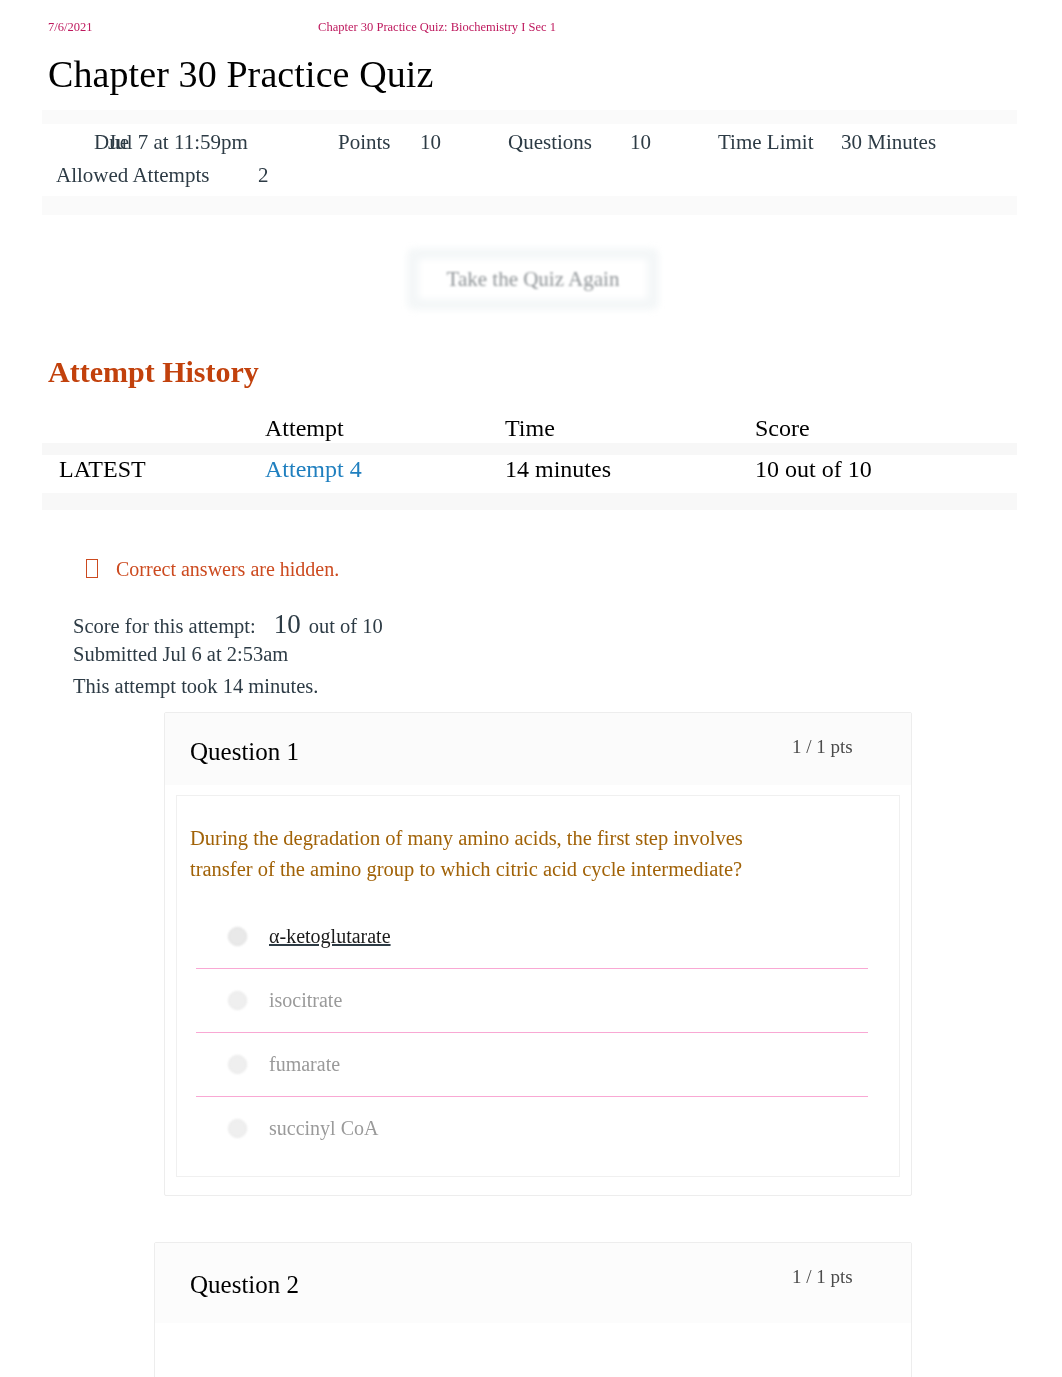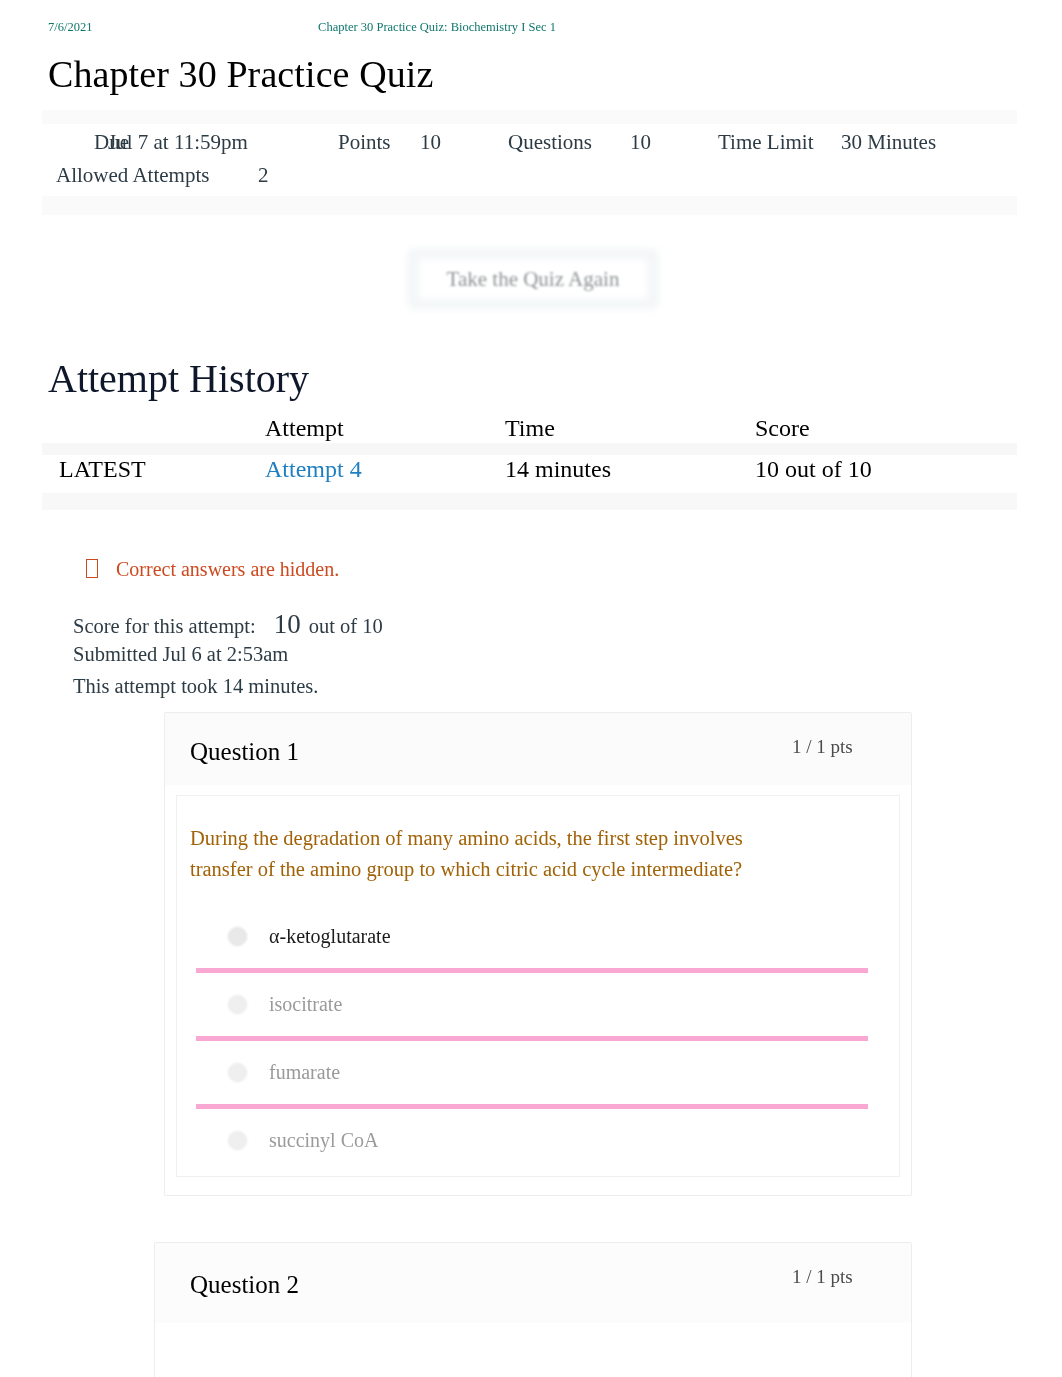--- a/index.html
+++ b/index.html
@@ -20,21 +20,21 @@
   }
 
   
   .print-header {
     position: absolute;
     top: 20px;
     left: 0;
     width: 1062px;
     height: 22px;
     font-size: 12.5px;
-    color: #0f766e;
+    color: #be185d;
   }
   .print-date {
     position: absolute;
     left: 48px;
     top: 0;
   }
   .print-title {
     position: absolute;
     left: 0;
     top: 0;
@@ -112,23 +112,23 @@
     font-size: 21px;
     color: #8e9396;
     filter: blur(0.8px);
   }
 
   
   .section-title {
     position: absolute;
     left: 48px;
     top: 355px;
-    font-size: 40px;
-    font-weight: normal;
-    color: #0f172a;
+    font-size: 30px;
+    font-weight: bold;
+    color: #c2410c;
     margin: 0;
   }
   .hist-band {
     position: absolute;
     left: 42px;
     top: 405px;
     width: 975px;
     height: 120px;
     background: linear-gradient(to bottom,
       #ffffff 0px,  #ffffff 38px,
@@ -245,25 +245,25 @@
 
   .answers {
     position: absolute;
     left: 196px;
     top: 905px;
     width: 672px;
   }
   .answer-row {
     position: relative;
     height: 63px;
-    border-top: 5px solid #f9a8d4;
+    border-top: 1px solid #f9a8d4;
     display: flex;
     align-items: center;
   }
-  .answer-row:first-child { border-top: none; }
+  .answer-row:first-child { border-top: none; text-decoration: underline; }
   .radio-dot {
     width: 17px;
     height: 17px;
     border-radius: 50%;
     background: #efefef;
     border: 1px solid #e6e6e6;
     margin-left: 32px;
     margin-right: 22px;
     flex: 0 0 auto;
     filter: blur(0.8px);

